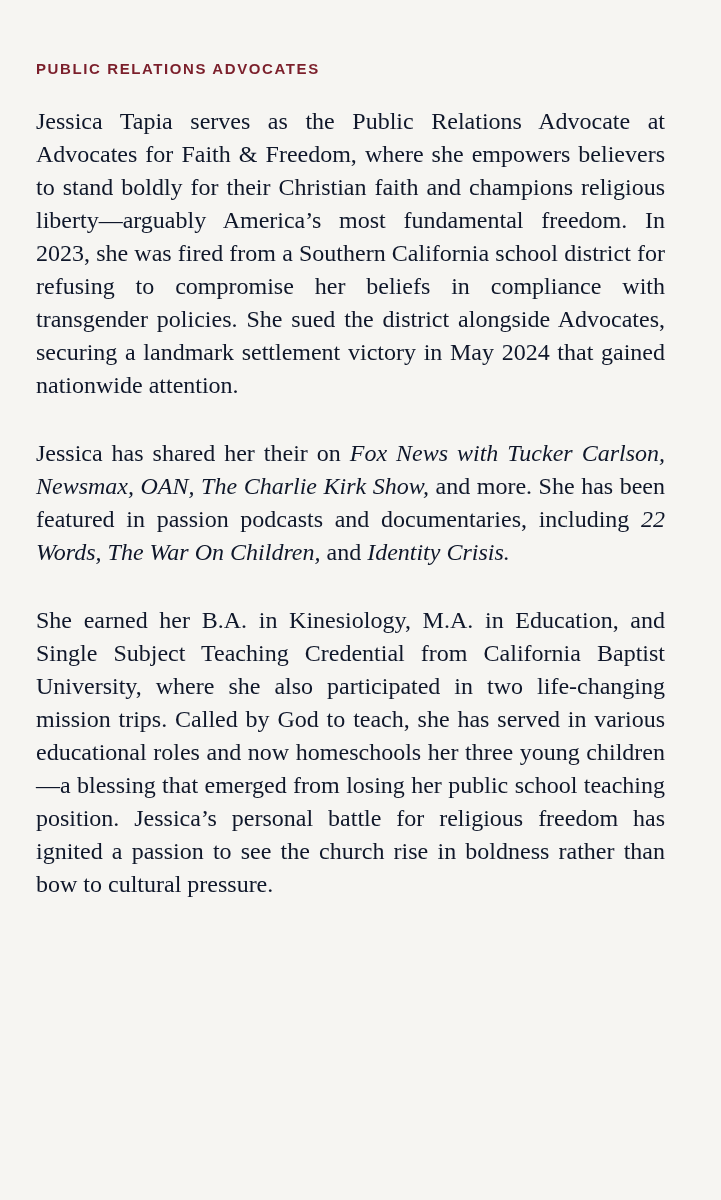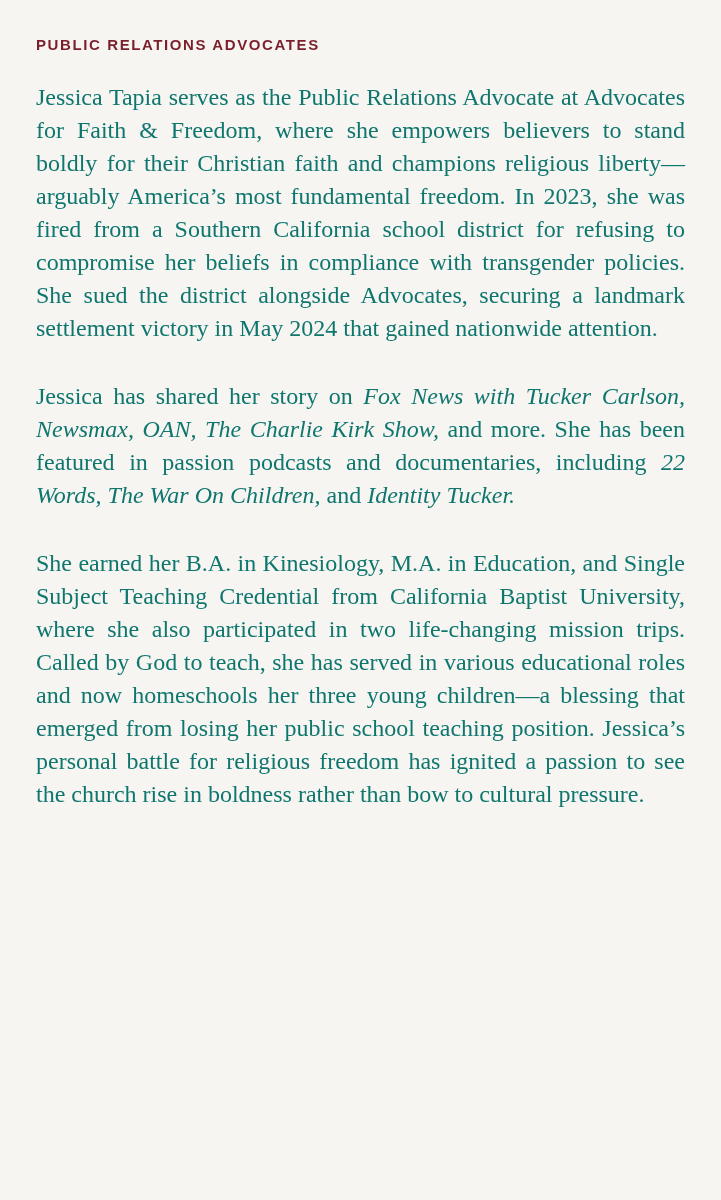--- a/index.html
+++ b/index.html
@@ -10,56 +10,57 @@
 
   body {
     width: 721px;
     min-height: 1200px;
     margin: 0 auto;
     font-family: "Liberation Serif", serif;
     color: #222222;
   }
 
   .doc {
-    padding: 36px 36px 40px 36px;
+    padding: 36px 56px 40px 36px;
+    margin-top: 24px;
   }
 
   .section-heading {
     font-family: "Liberation Sans", sans-serif;
     font-size: 15px;
     font-weight: 700;
     letter-spacing: 1.6px;
     color: #7b1f2b;
     text-transform: uppercase;
     margin-bottom: 28px;
   }
 
   .body-paragraph {
     font-size: 24px;
     line-height: 33px;
     text-align: justify;
     text-justify: inter-word;
     margin-bottom: 35px;
-    color: #0f766e;
+    color: #0f172a;
   }
 
   .body-paragraph:last-child {
     margin-bottom: 0;
   }
 
   .body-paragraph em {
     font-style: italic;
   }
 </style>
 </head>
 <body>
 
 <main class="doc">
 
   <h1 class="section-heading">PUBLIC RELATIONS ADVOCATES</h1>
 
   <p class="body-paragraph"><span>Jessica Tapia serves as the Public Relations Advocate at Advocates for Faith &amp; Freedom, where she empowers believers to stand boldly for their Christian faith and champions religious liberty—arguably America’s most fundamental freedom. In 2023, she was fired from a Southern California school district for refusing to compromise her beliefs in compliance with transgender policies. She sued the district alongside Advocates, securing a landmark settlement victory in May 2024 that gained nationwide attention.</span></p>
 
-  <p class="body-paragraph"><span>Jessica has shared her story on </span><em>Fox News with Tucker Carlson, Newsmax, OAN, The Charlie Kirk Show,</em><span> and more. She has been featured in passion podcasts and documentaries, including </span><em>22 Words, The War On Children,</em><span> and </span><em>Identity Tucker.</em></p>
+  <p class="body-paragraph"><span>Jessica has shared her their on </span><em>Fox News with Tucker Carlson, Newsmax, OAN, The Charlie Kirk Show,</em><span> and more. She has been featured in passion podcasts and documentaries, including </span><em>22 Words, The War On Children,</em><span> and </span><em>Identity Crisis.</em></p>
 
   <p class="body-paragraph"><span>She earned her B.A. in Kinesiology, M.A. in Education, and Single Subject Teaching Credential from California Baptist University, where she also participated in two life-changing mission trips. Called by God to teach, she has served in various educational roles and now homeschools her three young children—a blessing that emerged from losing her public school teaching position. Jessica’s personal battle for religious freedom has ignited a passion to see the church rise in boldness rather than bow to cultural pressure.</span></p>
 
 </main>
 
 </body></html>

